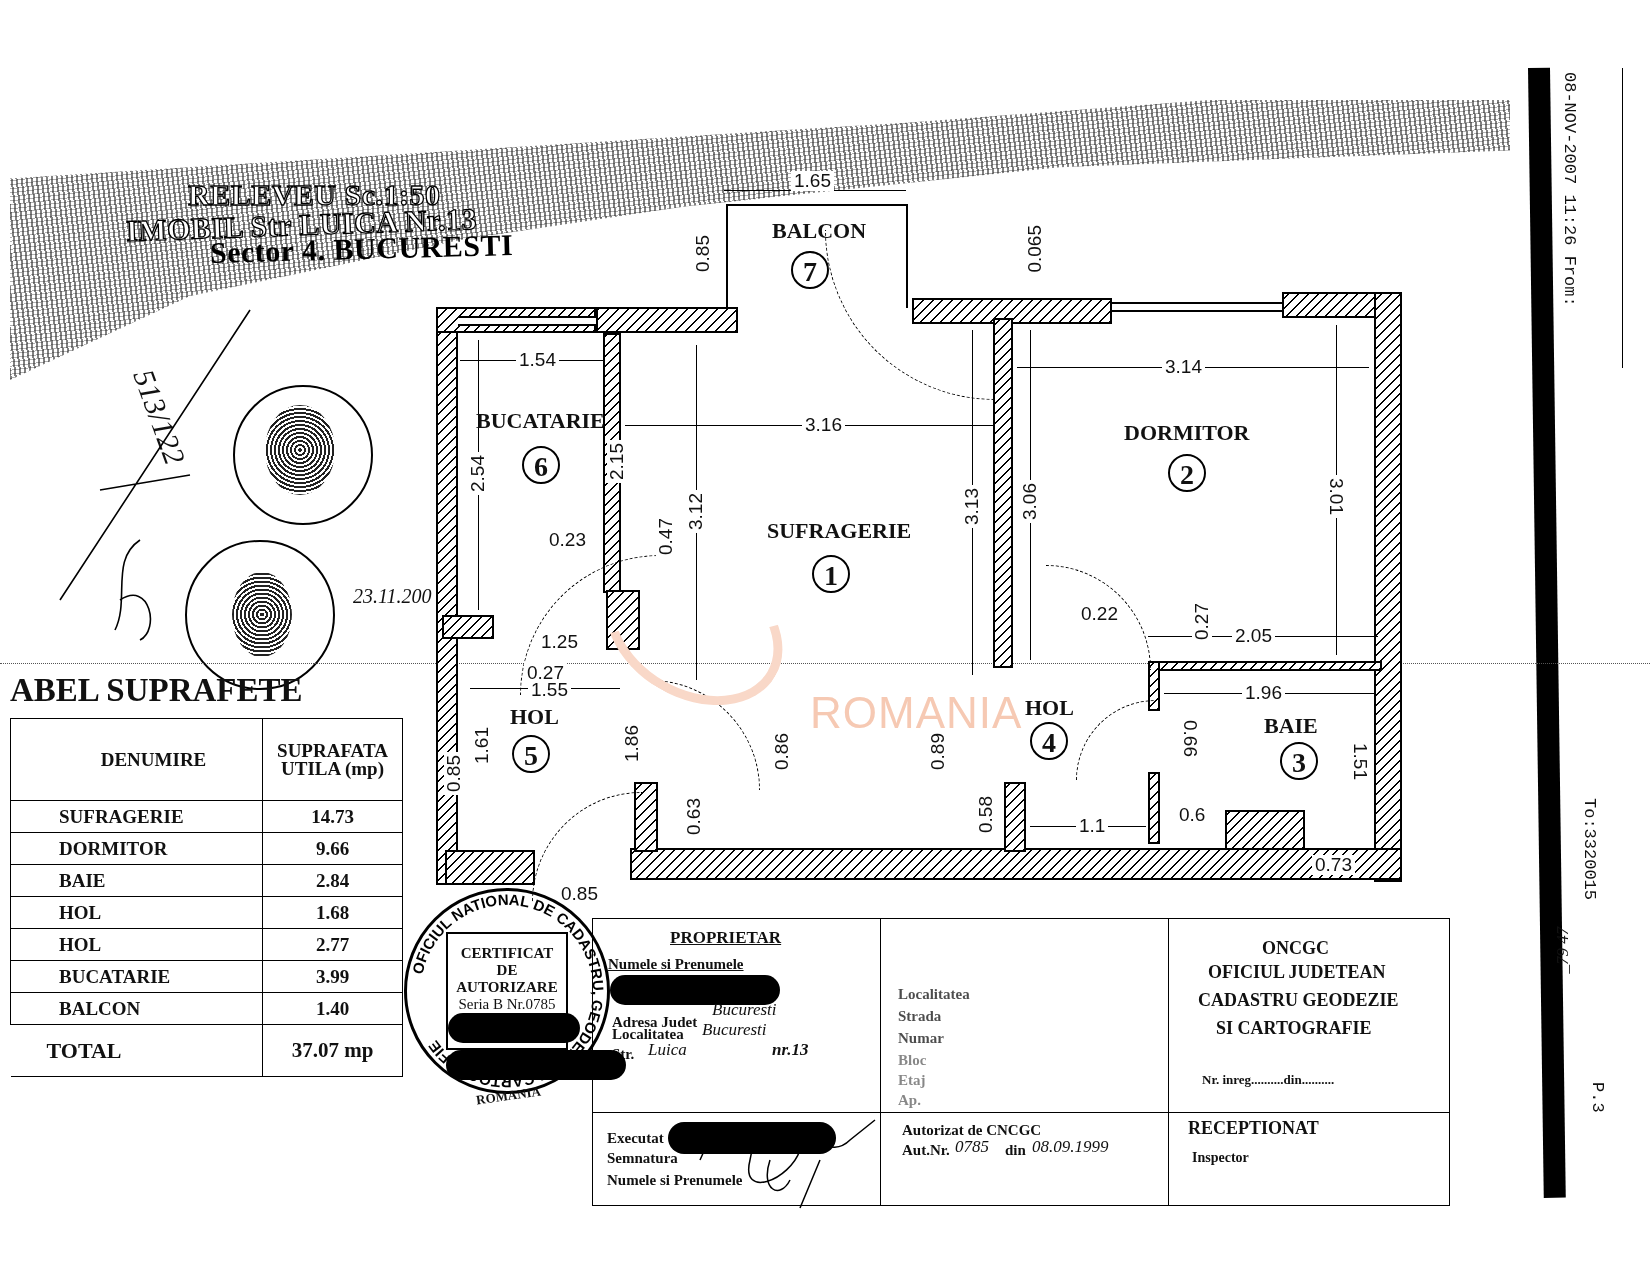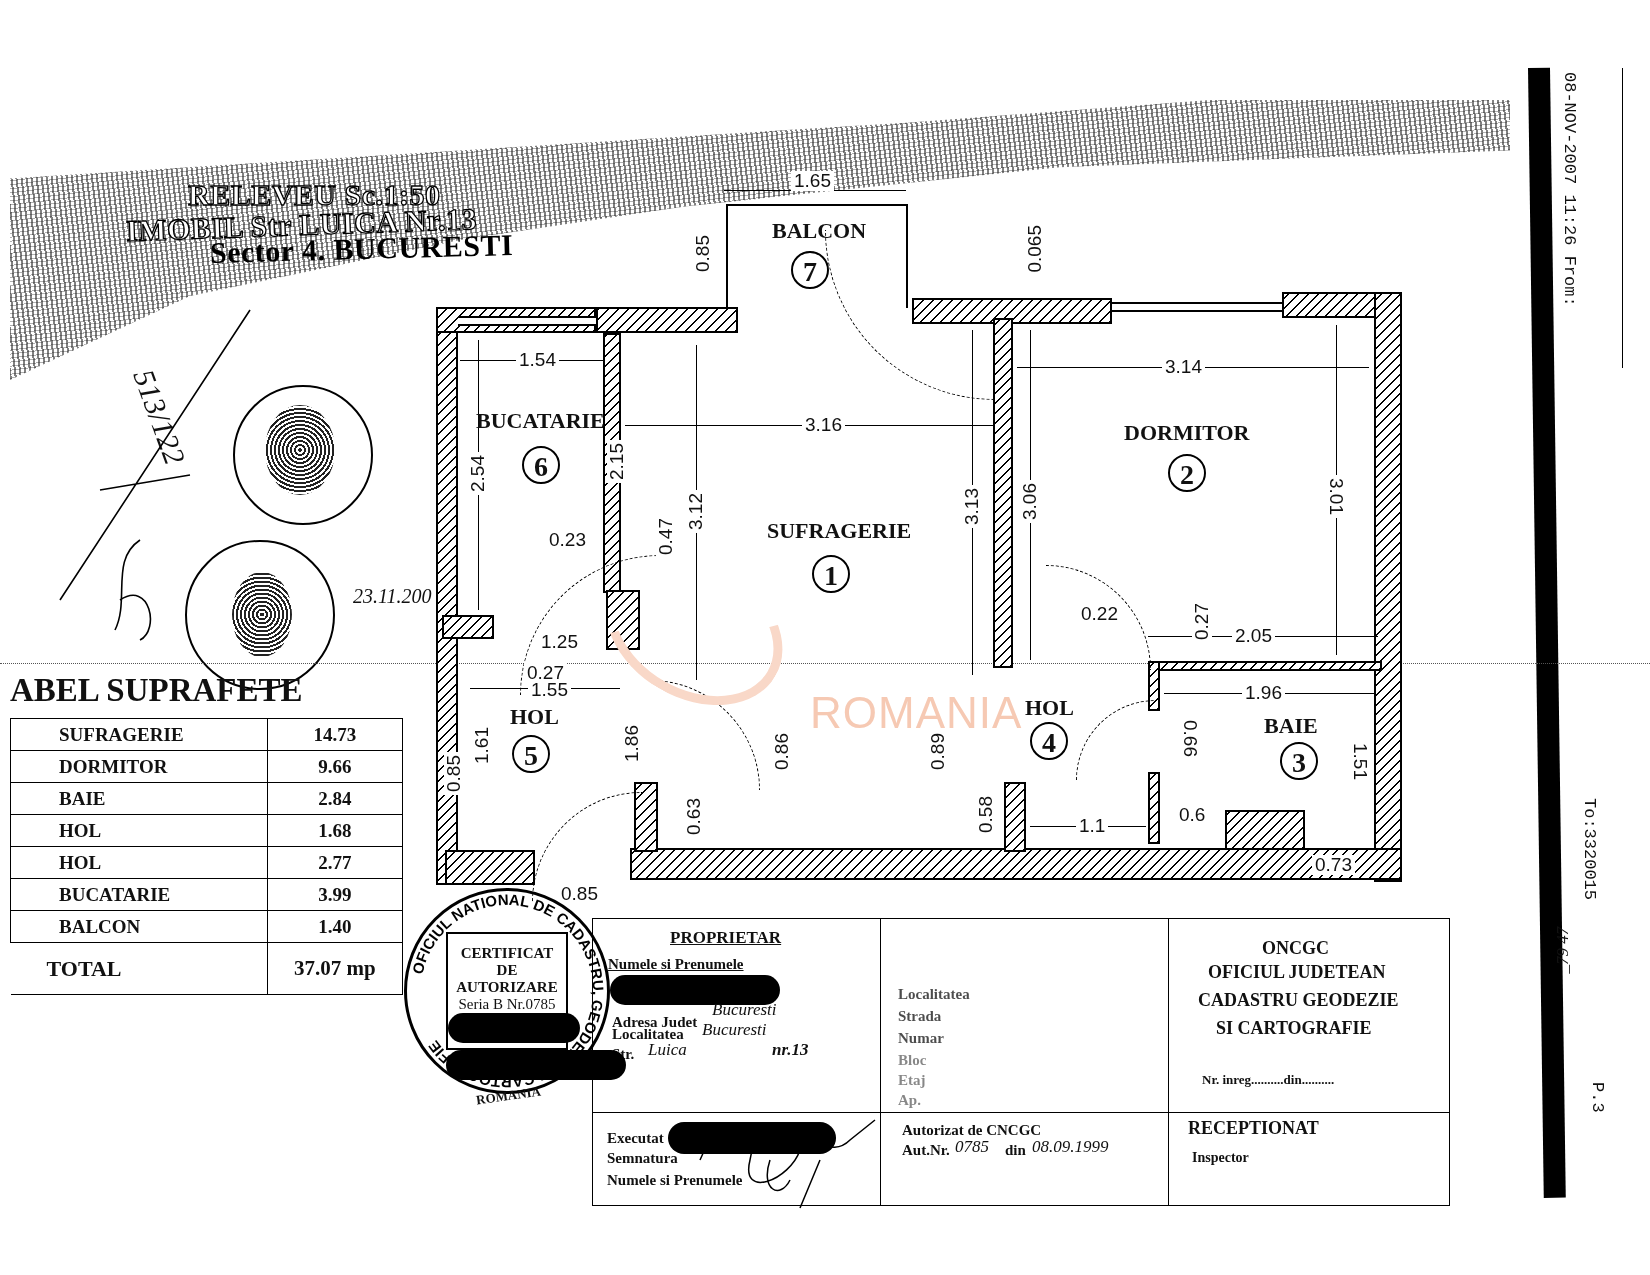--- a/index.html
+++ b/index.html
@@ -174,20 +174,24 @@
   <div class="dim" style="left:1176px;top:805px;">0.6</div>
   <div class="dim" style="left:1312px;top:810px;margin-top:45px;">0.73</div>
 </div>
 
 <div class="wm-arc" style="left:600px;top:560px;width:170px;height:120px;transform:rotate(30deg);"></div>
 <div class="watermark" style="left:810px;top:688px;">ROMANIA</div>
 
 <div class="serif abs" style="left:10px;top:672px;font-size:33px;">ABEL SUPRAFETE</div>
 <table class="areas" style="left:10px;top:718px;width:393px;">
   <tbody>
+      <tr style="height:82px;">
+    <td style="width:205px;text-align:center;padding-left:40px;">DENUMIRE</td>
+    <td style="text-align:center;line-height:18px;">SUPRAFATA UTILA (mp)</td>
+  </tr>
   <tr>
         <td style="padding-left:48px;">SUFRAGERIE</td>
         <td style="text-align:center;">14.73</td>
       </tr>
   <tr>
         <td style="padding-left:48px;">DORMITOR</td>
         <td style="text-align:center;">9.66</td>
       </tr>
   <tr>
         <td style="padding-left:48px;">BAIE</td>

